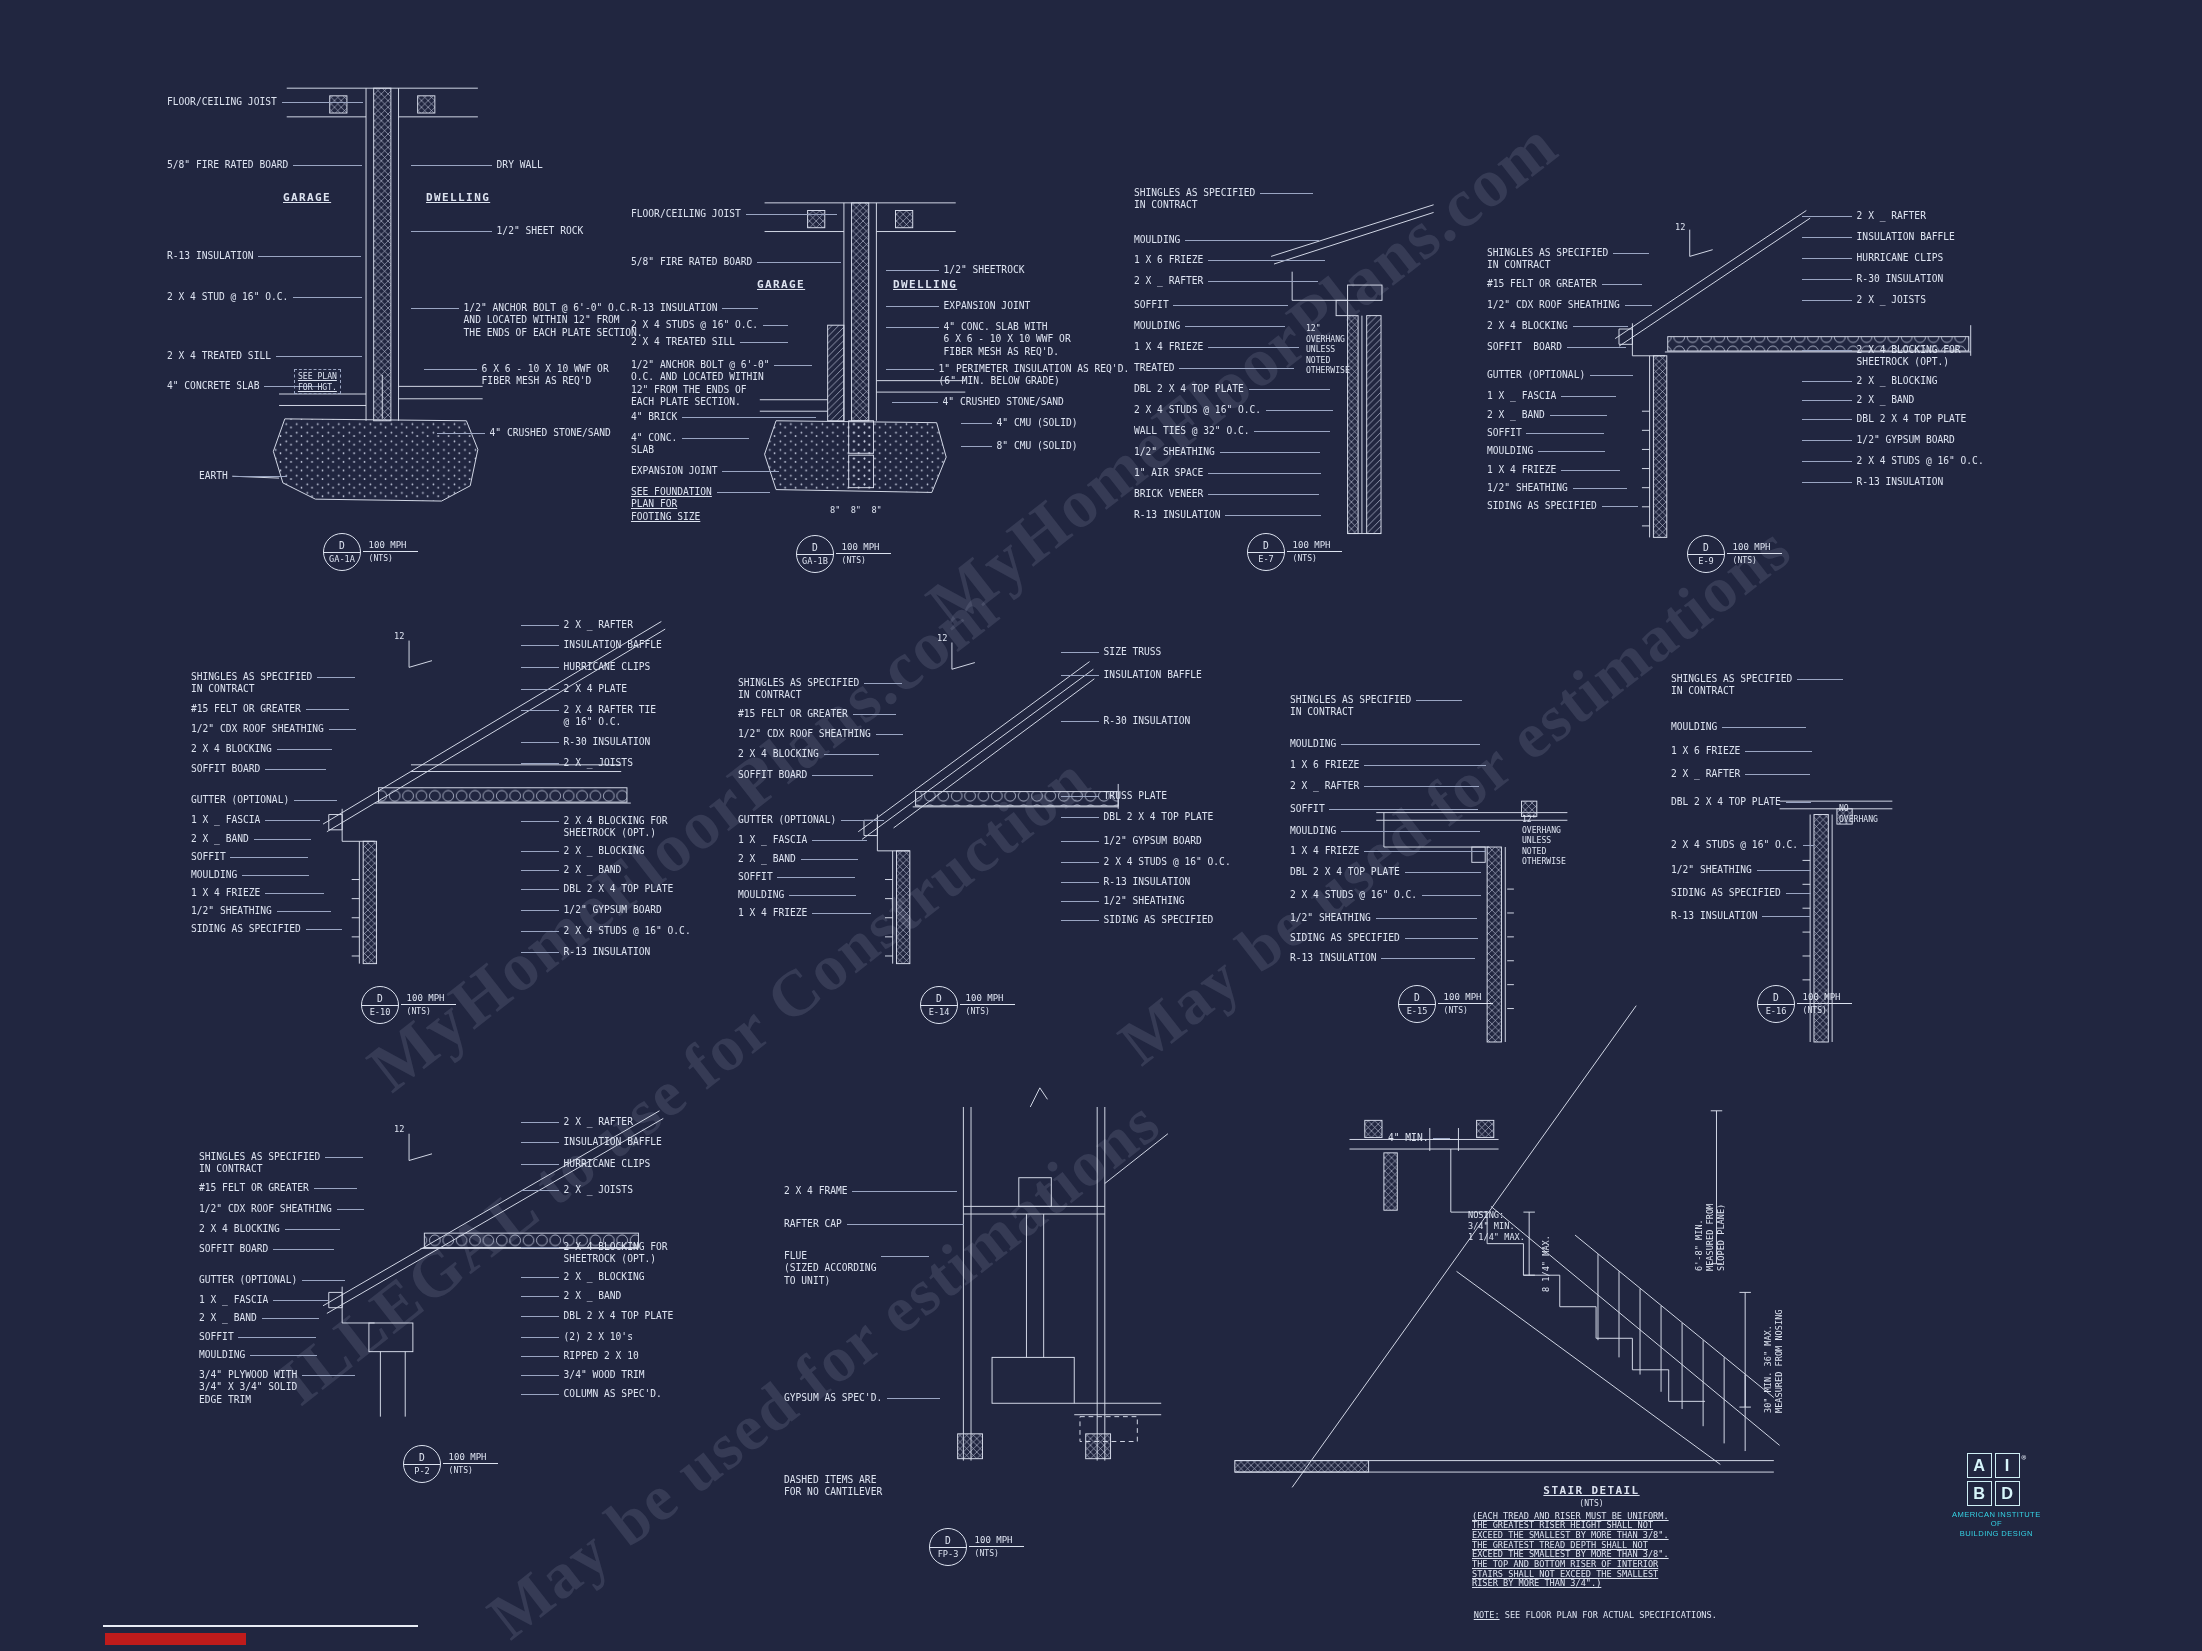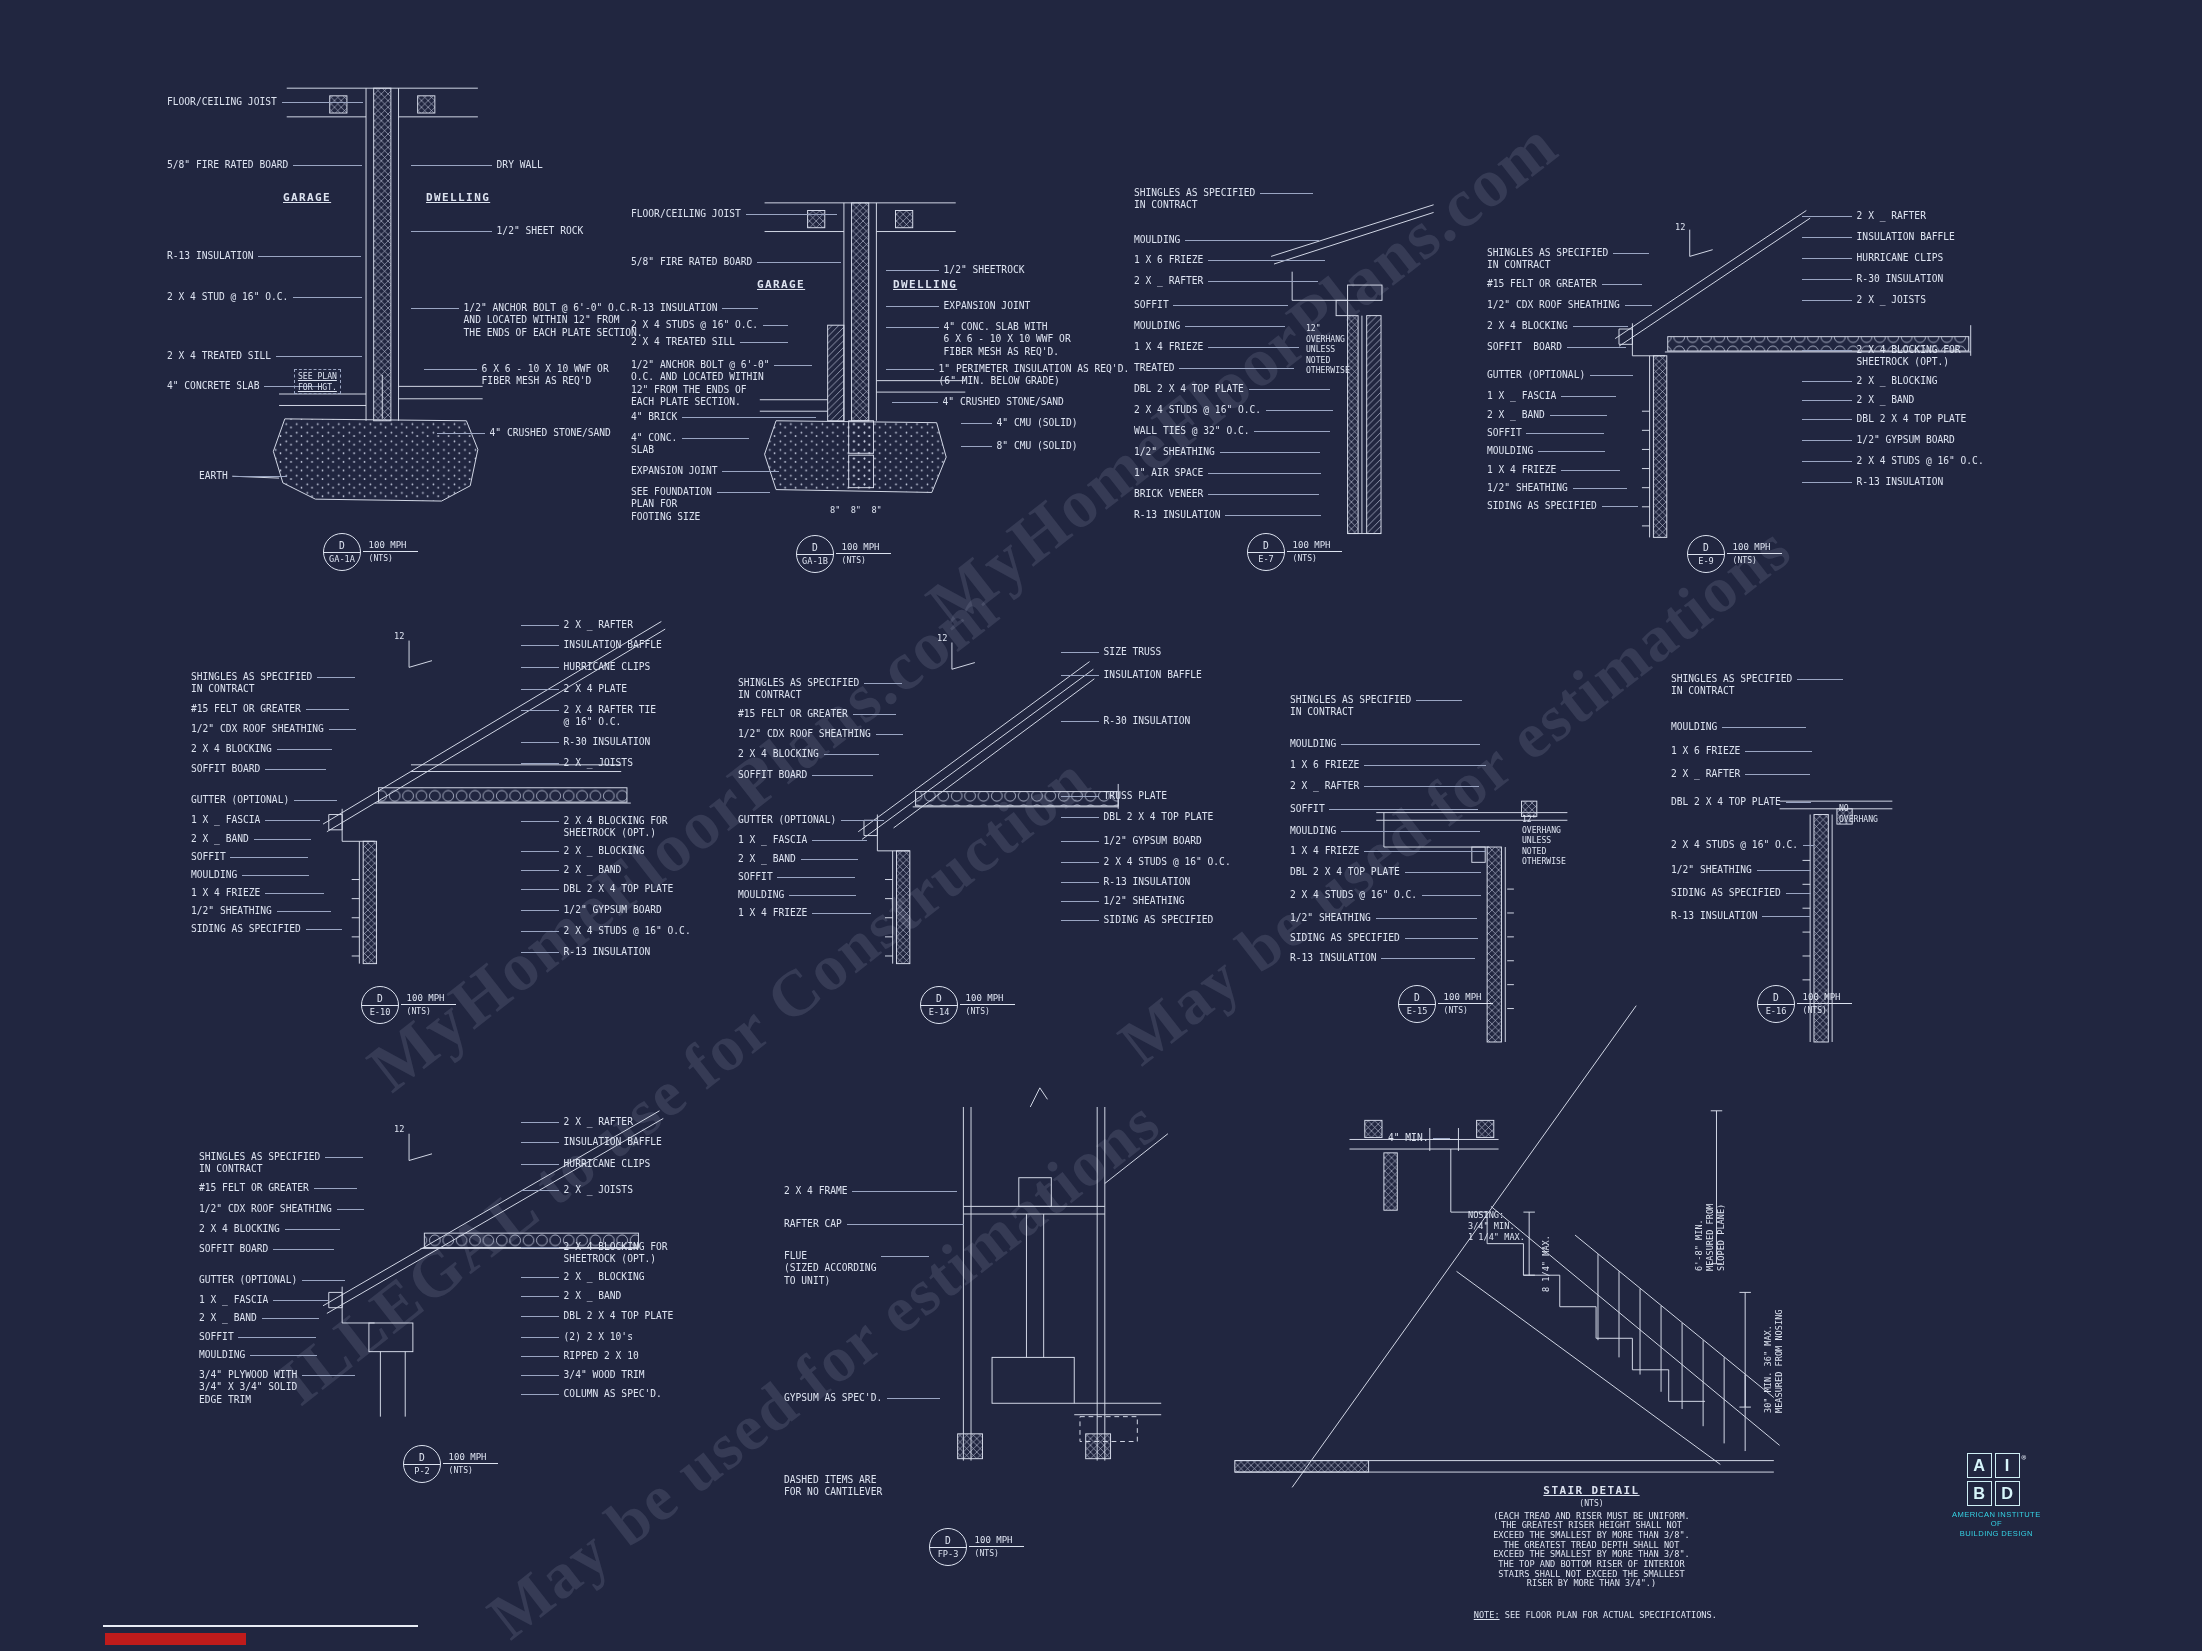--- a/index.html
+++ b/index.html
@@ -21,21 +21,21 @@
   .bc{width:36px;height:36px;border:1.2px solid #dde3f0;border-radius:50%;display:flex;flex-direction:column;flex:none;}
   .bt{flex:1;display:flex;align-items:flex-end;justify-content:center;font-size:9.6px;border-bottom:1px solid #dde3f0;padding-bottom:1px;}
   .bb{flex:1;display:flex;align-items:flex-start;justify-content:center;font-size:8.6px;padding-top:1px;}
   .br{display:flex;flex-direction:column;margin-left:1.9px;}
   .rate{font-size:9px;border-bottom:1px solid #dde3f0;padding:0 11.5px 1px 5.7px;}
   .nts{font-size:8.1px;padding:1px 5.7px;}
   
   .stair-text{position:absolute;width:239px;text-align:center;}
   .st-title{font-size:11px;letter-spacing:1.4px;text-decoration:underline;font-weight:bold;}
   .st-nts{font-size:8.1px;margin-top:1px;}
-  .st-body{font-size:8.6px;line-height:1.12;margin-top:3.8px;text-align:center;white-space:pre-line;}
+  .st-body{font-size:8.6px;line-height:1.12;margin-top:3.8px;text-align:left;white-space:pre-line;text-decoration:underline;}
   .stair-note{position:absolute;font-size:8.6px;white-space:pre;}
   .stair-note .nlbl{text-decoration:underline;}
   
   .logo{position:absolute;text-align:center;}
   .logo-row{display:flex;align-items:flex-start;justify-content:center;}
   .logo-grid{display:grid;grid-template-columns:25px 25px;grid-auto-rows:25px;gap:2.9px;}
   .lg{border:1.9px solid #cfeff5;color:#d8f6fb;font-size:16.3px;font-weight:bold;display:flex;align-items:center;justify-content:center;font-family:"Liberation Sans",sans-serif;}
   .reg{color:#dde3f0;font-size:7.6px;margin-left:1.9px;}
   .logo-org{color:#35d3e4;font-size:7.6px;line-height:1.25;margin-top:3.8px;white-space:pre-line;font-family:"Liberation Sans",sans-serif;letter-spacing:0.4px;}
   
@@ -326,21 +326,21 @@
       </div>
       <div class="lbl" style="left: 631px; top: 432px;">
         <span class="t">4" CONC.
 SLAB</span>
         <span class="ld" style="width: 67px;"></span>
       </div>
       <div class="lbl" style="left: 631px; top: 465px;">
         <span class="t">EXPANSION JOINT</span>
         <span class="ld" style="width: 57px;"></span>
       </div>
-      <div class="lbl" style="left: 631px; top: 486px;">
+      <div class="lbl" style="left: 631px; top: 486px; text-decoration: underline;">
         <span class="t">SEE FOUNDATION
 PLAN FOR
 FOOTING SIZE</span>
         <span class="ld" style="width: 53px;"></span>
       </div>
       <div class="lbl" style="left: 881px; top: 264px;">
         <span class="ld" style="width: 53px;"></span>
         <span class="t">1/2" SHEETROCK</span>
       </div>
       <div class="lbl hdr" style="left: 893px; top: 278px;">

